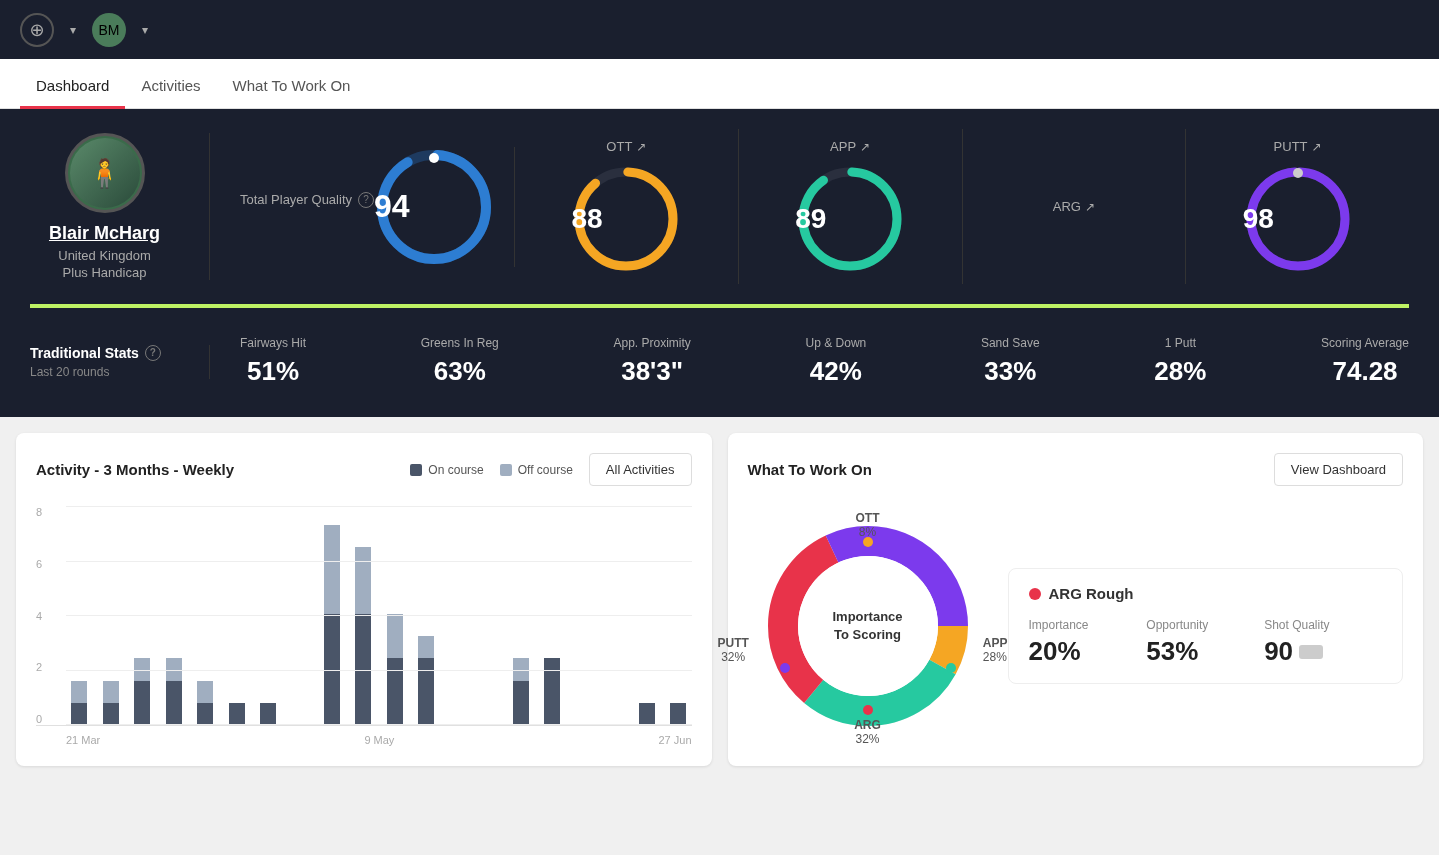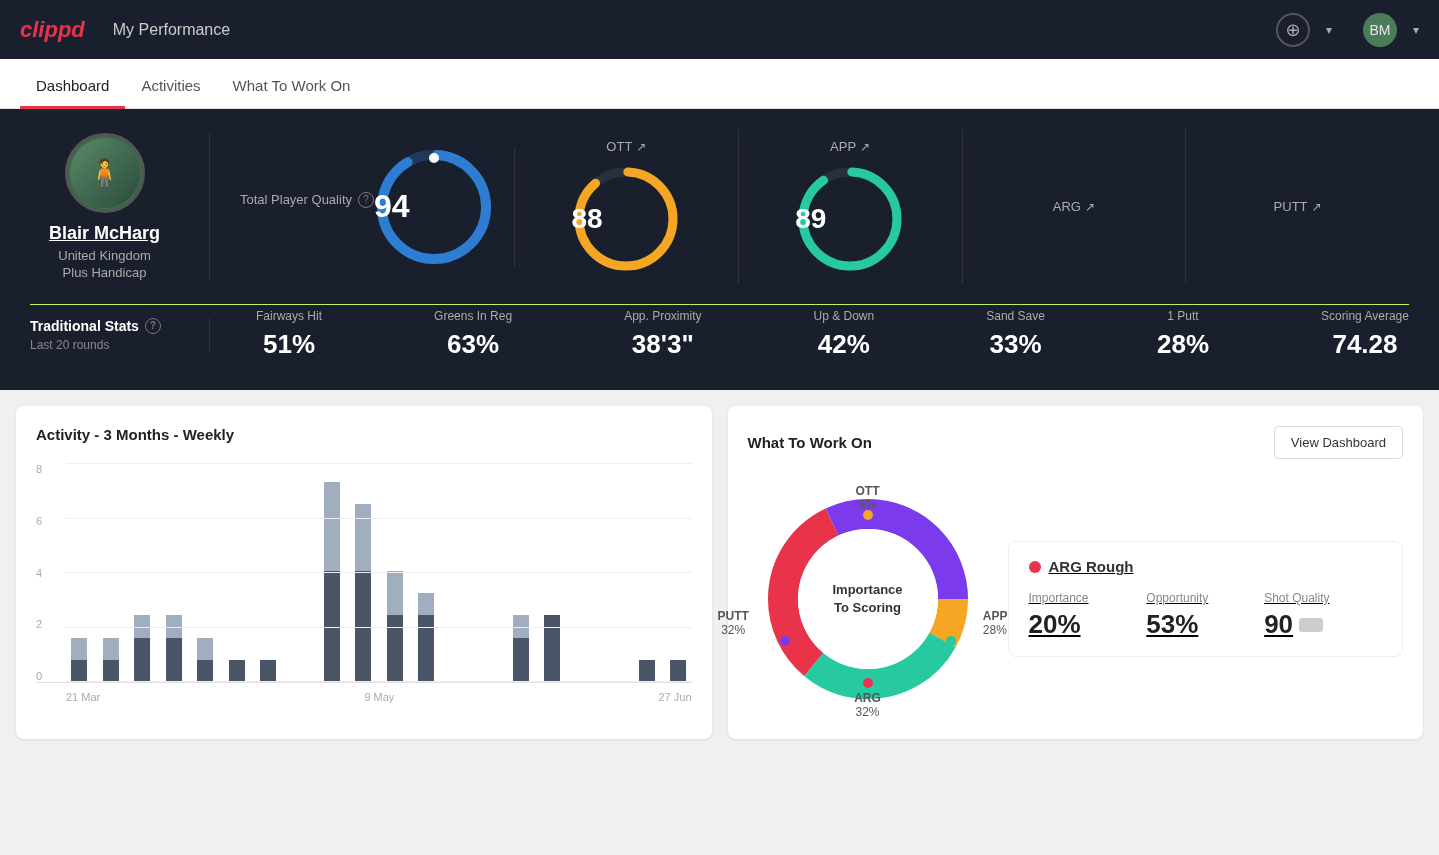--- a/index.html
+++ b/index.html
@@ -25,21 +25,21 @@
       color: #aaa;
       display: flex; align-items: center; justify-content: center;
       font-size: 18px; cursor: pointer; background: transparent;
     }
     .header-avatar {
       width: 34px; height: 34px;
       border-radius: 50%;
       background: #4a7c5a;
       overflow: hidden;
       display: flex; align-items: center; justify-content: center;
-      color: #e5e5e5; font-size: 14px; margin-left: 15px;
+      color: #000000; font-size: 14px;
     }
     .header-dropdown { color: #aaa; font-size: 12px; cursor: pointer; }
 
     
     .nav-tabs {
       background: #fff;
       display: flex;
       border-bottom: 1px solid #e0e0e0;
       padding: 0 20px;
       height: 50px;
@@ -174,23 +174,23 @@
       display: flex;
       align-items: center;
       gap: 4px;
     }
     .trend-arrow { font-size: 12px; }
 
     
     .trad-stats-row {
       display: flex;
       align-items: center;
-      border-top: 1px solid #bef264;
-      padding-top: 4px;
-      gap: 16px;
+      border-top: 4px solid #bef264;
+      padding-top: 28px;
+      gap: 0;
     }
     .trad-stats-label {
       min-width: 180px;
       padding-right: 30px;
       border-right: 1px solid #333;
     }
     .trad-stats-title {
       color: #fff;
       font-size: 14px;
       font-weight: bold;
@@ -258,21 +258,20 @@
       gap: 20px;
       align-items: center;
     }
 
     
     .arg-card {
       flex: 1;
       border: 1px solid #eee;
       border-radius: 8px;
       padding: 16px 20px;
-      text-decoration: underline;
     }
     .arg-card-title {
       display: flex;
       align-items: center;
       gap: 8px;
       font-size: 15px;
       font-weight: 600;
       color: #333;
       margin-bottom: 16px;
     }
@@ -305,24 +304,20 @@
     .score-pill {
       width: 24px; height: 14px;
       background: #ccc;
       border-radius: 3px;
     }
   </style>
 </head>
 <body>
 
 <div class="header">
-  <div class="logo">
-    <span class="logo-text">clippd</span>
-    <span class="header-title">My Performance</span>
-  </div>
   <div class="header-right">
     <button class="header-add-btn">
       <span>⊕</span>
     </button>
     <span class="header-dropdown">▾</span>
     <div class="header-avatar">
       <span>BM</span>
     </div>
     <span class="header-dropdown">▾</span>
   </div>
@@ -399,20 +394,28 @@
             <span>ARG</span>
             <span class="trend-arrow">↗</span>
           </div>
         </div>
 
         <div class="sub-quality-item">
           <div class="sub-quality-label">
             <span>PUTT</span>
             <span class="trend-arrow">↗</span>
           </div>
+          <div class="gauge-container">
+            <svg width="110" height="110" viewBox="0 0 110 110">
+              <circle cx="55" cy="55" r="47" fill="none" stroke="#2a2f3e" stroke-width="9"></circle>
+              <circle cx="55" cy="55" r="47" fill="none" stroke="#7c3aed" stroke-width="9" stroke-dasharray="290 5" stroke-dashoffset="72" stroke-linecap="round"></circle>
+              <circle cx="55" cy="9" r="5" fill="#ccc"></circle>
+            </svg>
+            <span class="gauge-value-sm">98</span>
+          </div>
         </div>
       </div>
     </div>
   </div>
 
   <div class="trad-stats-row">
     <div class="trad-stats-label">
       <div class="trad-stats-title">
         <span>Traditional Stats</span>
         <div class="help-icon">?</div>
@@ -450,20 +453,33 @@
       </div>
     </div>
   </div>
 </div>
 
 <div class="bottom-section">
 
   <div class="card">
     <div class="card-header">
       <span class="card-title">Activity - 3 Months - Weekly</span>
+      <div style="display:flex;align-items:center;gap:16px;">
+        <div class="legend">
+          <div class="legend-item">
+            <div class="legend-dot" style="background:#4a5568;"></div>
+            <span>On course</span>
+          </div>
+          <div class="legend-item">
+            <div class="legend-dot" style="background:#a0aec0;"></div>
+            <span>Off course</span>
+          </div>
+        </div>
+        <button class="view-btn">All Activities</button>
+      </div>
     </div>
 
     <div style="position:relative;">
       <div style="display:flex;height:220px;align-items:flex-end;gap:0;padding-left:30px;position:relative;border-bottom:1px solid #e0e0e0;">
 
         <div style="position:absolute;left:0;bottom:0;top:0;display:flex;flex-direction:column-reverse;justify-content:space-between;font-size:11px;color:#aaa;padding-bottom:0;">
           <span>0</span>
           <span>2</span>
           <span>4</span>
           <span>6</span>

